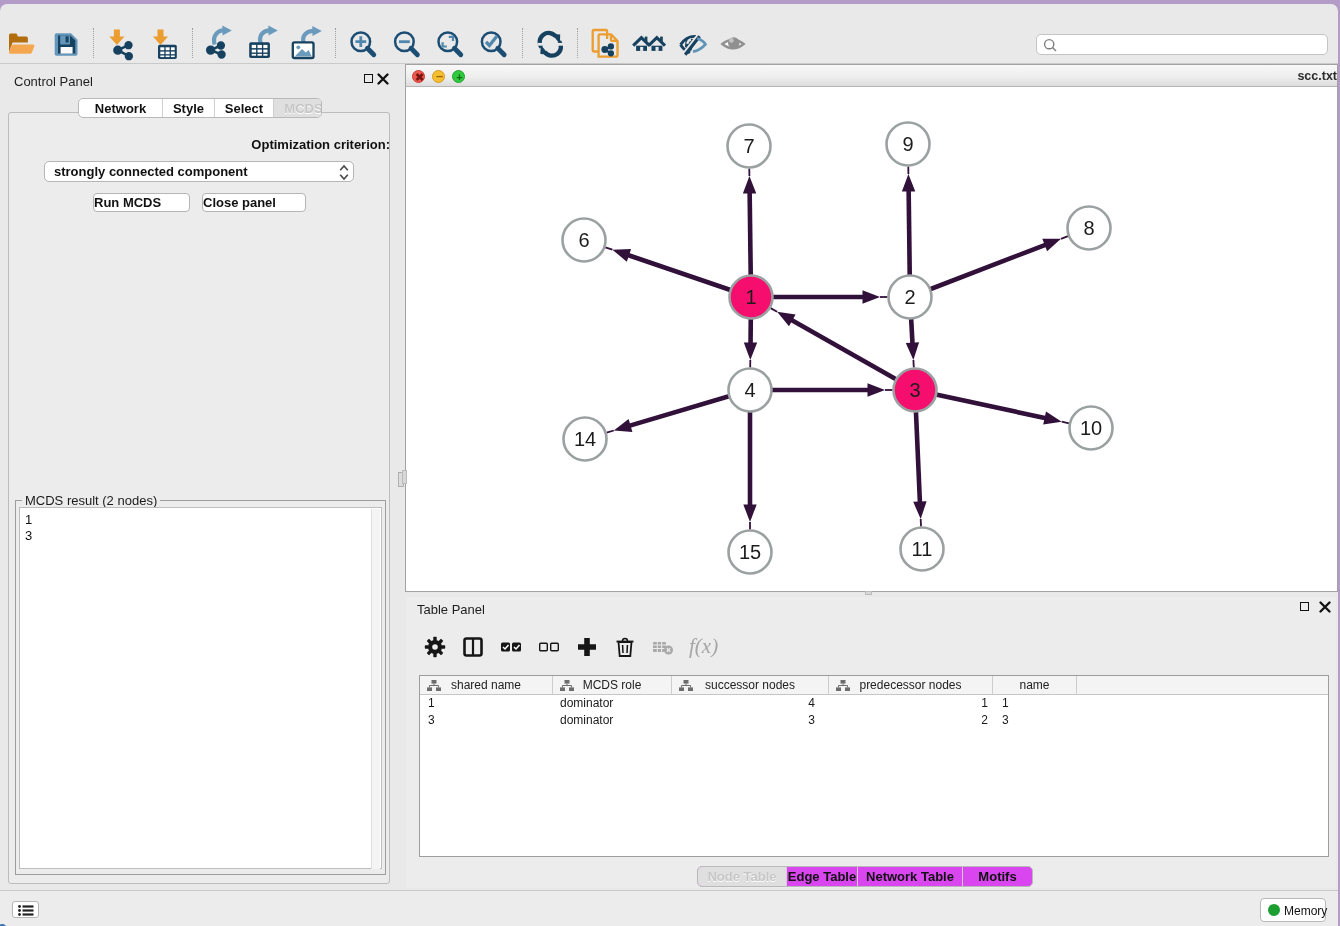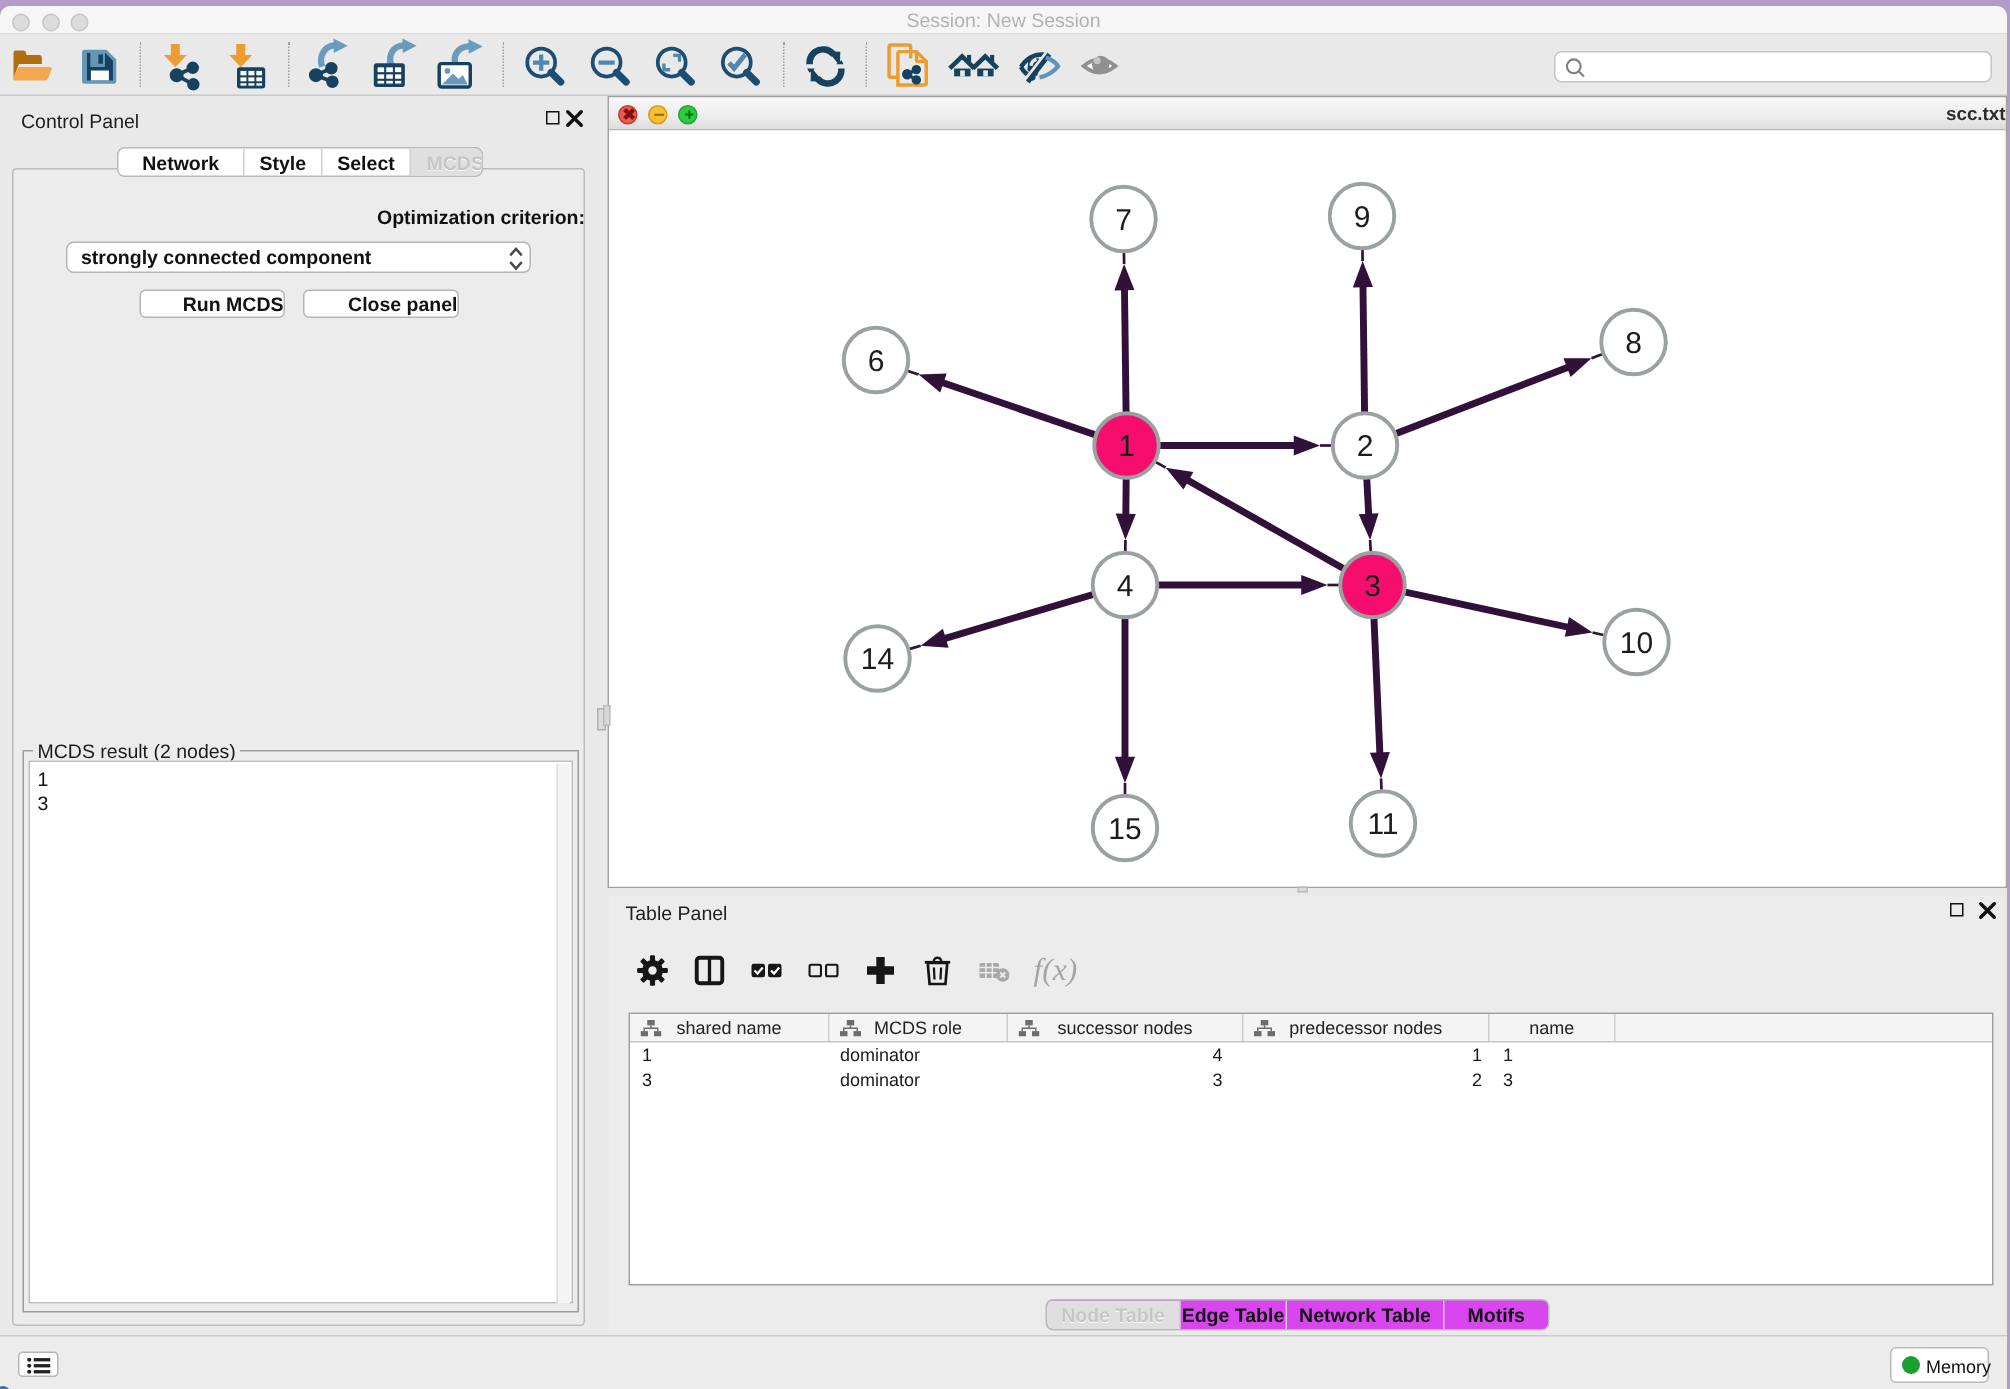--- a/index.html
+++ b/index.html
@@ -13,21 +13,21 @@
 .tsep{position:absolute;top:5px;height:30px;width:1px;border-left:1px dotted #9f9f9f}
 .searchbox{position:absolute;left:1036px;top:11px;width:292px;height:21px;background:#fff;border:1px solid #c4c4c4;border-radius:5px}
 .paneltitle{font-size:13px;color:#1e1e1e}
 .sqicon{width:9px;height:9px;border:1.5px solid #111}
 .cpbox{position:absolute;left:8px;top:108px;width:382px;height:772px;border:1px solid #bcbcbc;border-radius:3px;background:#ececec}
 .cptabs{position:absolute;left:78px;top:94px;width:244px;height:20px;border:1px solid #b9b9b9;border-radius:5px;background:#fff;display:flex;overflow:hidden}
 .cptab{flex:0 0 auto;text-align:center;font-size:13px;font-weight:bold;color:#111;line-height:19px;border-right:1px solid #cfcfcf}
 .cptab:last-child{border-right:none}
 .cptab.tab-dis,.tptab.tab-dis{background:#dfdfdf;color:#c6c6c6;text-shadow:0 1px 0 #fff}
 select.crit{position:absolute;left:44px;top:157px;width:310px;height:21px;font-size:13px;font-weight:bold;font-family:"Liberation Sans",sans-serif;color:#111;padding-left:9px;background:#fff;border:1px solid #b5b5b5;border-radius:5px;appearance:none;-webkit-appearance:none}
-.btn{position:absolute;height:19px;background:#fff;border:1px solid #b5b5b5;border-radius:4px;font-size:13px;font-weight:bold;color:#111;text-align:right;line-height:17px}
+.btn{position:absolute;height:19px;background:#fff;border:1px solid #b5b5b5;border-radius:4px;font-size:13px;font-weight:bold;color:#111;text-align:left;line-height:17px}
 .fieldset{position:absolute;left:15px;top:496px;width:371px;height:375px;border:1px solid #9d9d9d}
 .legend{position:absolute;left:6px;top:-8px;background:#ececec;padding:0 3px;font-size:13px;color:#1b1b1b}
 .resultarea{position:absolute;left:3px;top:6px;width:363px;height:362px;background:#fff;border:1px solid #bdbdbd}
 .resulttext{position:absolute;left:5px;top:4px;font-size:13px;color:#111;line-height:16px}
 .rscroll{position:absolute;right:1px;top:1px;width:9px;height:360px;background:#f4f4f4;border-left:1px solid #e0e0e0}
 
 .netwin{position:absolute;left:405px;top:60px;width:933px;height:528px;border:1px solid #a2a2a2;background:#fff}
 .nettitle{position:absolute;left:0;top:0;width:100%;height:22px;background:linear-gradient(#f8f8f8,#ededed 60%,#dcdcdc);border-bottom:1px solid #b6b6b6}
 .mac{position:absolute;top:5px;width:13px;height:13px;border-radius:50%}
 .macsym{position:absolute;top:-1px;left:0;width:13px;line-height:14px;text-align:center;font-size:11px;font-weight:bold}
@@ -42,26 +42,20 @@
 .trow{position:absolute;font-size:12px;color:#1a1a1a;height:17px;line-height:17px}
 .tptabs{position:absolute;left:291px;top:269px;height:21px;border:1px solid #b9b9b9;border-radius:5px;background:#d946ef;display:flex;overflow:hidden}
 .tptab{flex:0 0 auto;text-align:center;font-size:13px;font-weight:bold;color:#111;line-height:20px;border-right:1px solid #cfcfcf}
 .tptab:last-child{border-right:none}
 
 .statusbar{position:absolute;left:0;top:886px;width:1338px;height:36px;background:#ececec;border-top:1px solid #c9c9c9}
 .listbtn{position:absolute;left:12px;top:10px;width:27px;height:17px;background:#fff;border:1px solid #b5b5b5;border-radius:3px}
 .membtn{position:absolute;right:12px;top:7px;width:66px;white-space:nowrap;height:24px;background:#fff;border:1px solid #b9b9b9;border-radius:4px;font-size:12px;color:#111}
 </style></head><body>
 <div class="app">
-<div class="titlebar">
- <div class="tl" style="left:8px"></div>
- <div class="tl" style="left:27.5px"></div>
- <div class="tl" style="left:47px"></div>
- <div class="wtitle">Session: New Session</div>
-</div>
 <div class="toolbar">
  <div class="tsep" style="left:93px"></div>
       <div class="tsep" style="left:192px"></div>
  <div class="tsep" style="left:335px"></div>
       <div class="tsep" style="left:522px"></div>
  <div class="tsep" style="left:577px"></div>
  <svg class="abs" style="left:0;top:0" width="1340" height="41" viewBox="0 0 1340 41">
 
   <path d="M9 29 V12.2 Q9 10.6 10.6 10.6 L15.6 10.6 Q17 10.6 17.3 12 L17.7 13.6 H26.3 Q27.9 13.8 27.9 15.4 V19.6 H12.6 z" fill="#b26d0d"></path>
   <path d="M13.4 21.6 H33.2 Q35 21.6 34.4 23.3 L32 29.2 Q31.4 30.7 29.8 30.7 H10.2 Q8.4 30.7 9 29 L11.5 23 Q12.1 21.6 13.4 21.6 z" fill="#f4a74e"></path>

